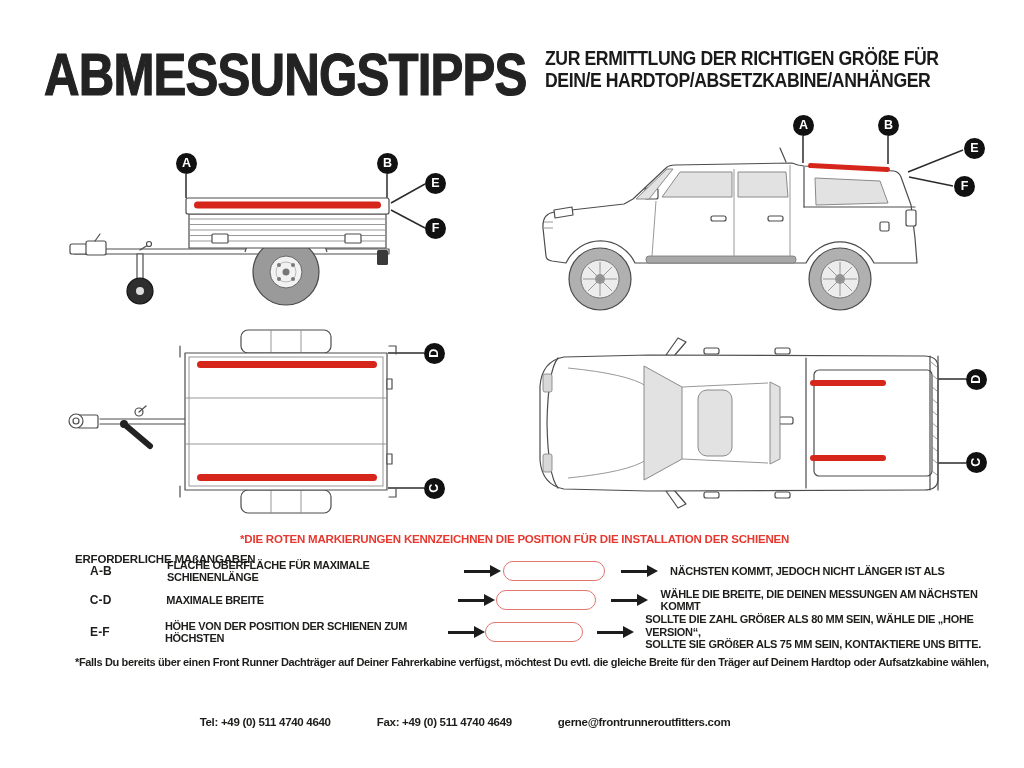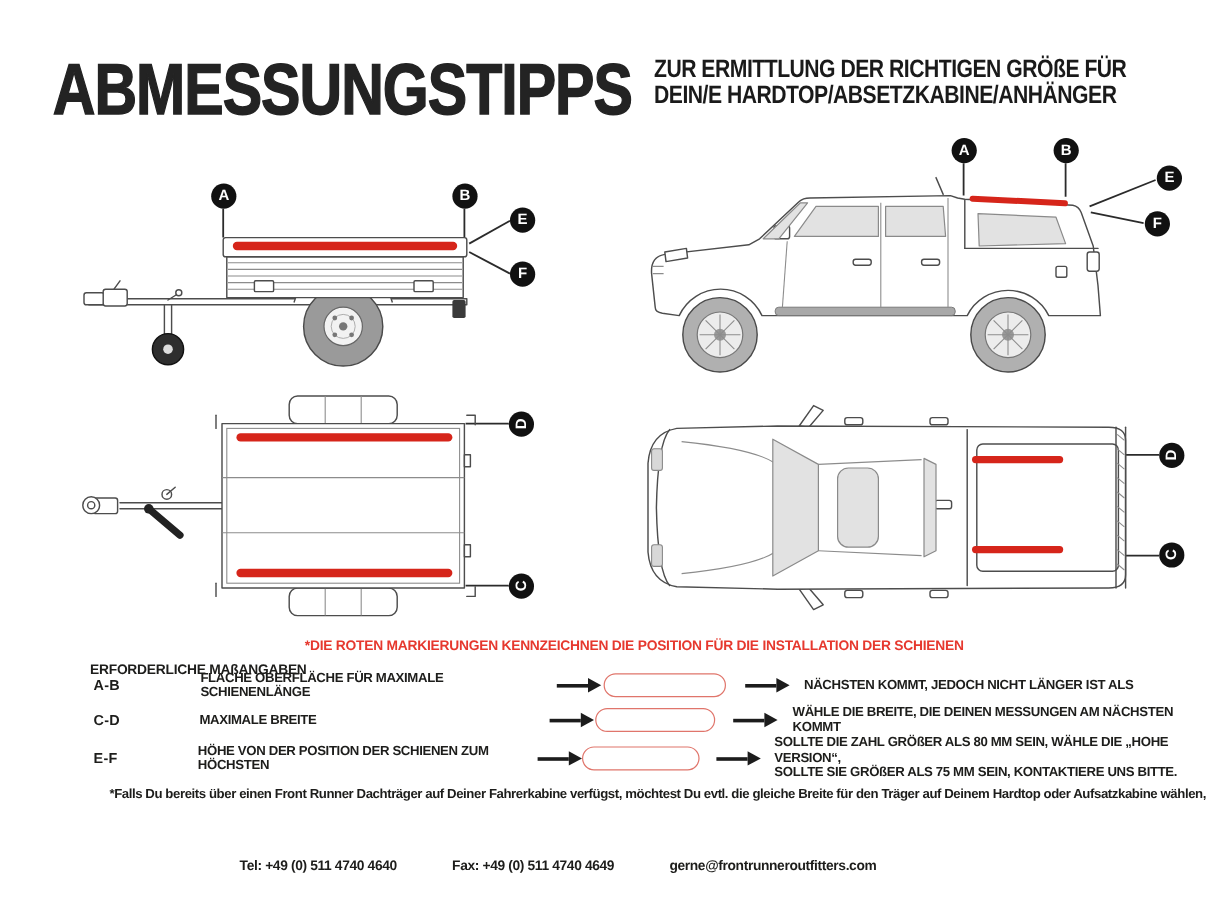--- a/index.html
+++ b/index.html
@@ -20,41 +20,41 @@
   .marker{position:absolute;width:21px;height:21px;border-radius:50%;background:#111;
           color:#fff;display:flex;align-items:center;justify-content:center;
           font-size:12.5px;font-weight:bold;z-index:3;}
   .marker span{display:block;line-height:1;}
   .marker.rot span{transform:rotate(-90deg);}
 
   
   .m-heading{position:absolute;left:75px;top:553px;font-size:11.5px;font-weight:bold;
              letter-spacing:-0.2px;}
   .m-note{position:absolute;left:240px;top:533px;font-size:11.5px;font-weight:bold;
-          letter-spacing:-0.2px;color:#e6382e;margin-left:14px;}
+          letter-spacing:-0.2px;color:#e6382e;}
   .m-row{position:absolute;left:78px;right:10px;display:flex;align-items:center;}
   .m-row-1{top:556px;height:30px;}
   .m-row-2{top:587px;height:26px;}
   .m-row-3{top:613px;height:38px;}
-  .m-range{width:46px;font-size:12px;font-weight:bold;letter-spacing:0.2px;}
+  .m-range{width:46px;font-size:12px;font-weight:bold;letter-spacing:0.2px;text-align:center;}
   .m-desc{width:284px;font-size:11px;font-weight:bold;line-height:12.5px;letter-spacing:-0.3px;margin-left:43px;}
   .arrow-box{width:52px;display:flex;justify-content:center;}
   .arrow-box2{width:57px;display:flex;justify-content:center;}
   .arr{width:26px;height:3px;background:#1c1c1c;position:relative;}
   .arr:after{content:"";position:absolute;left:100%;top:50%;transform:translateY(-50%);
              border-left:11px solid #1c1c1c;border-top:6.5px solid transparent;
              border-bottom:6.5px solid transparent;}
   .pill{width:100px;height:18px;border:1.6px solid #e0756b;border-radius:11px;background:#fff;}
   .m-instr{margin-left:8px;font-size:11px;font-weight:bold;line-height:12.5px;
            letter-spacing:-0.3px;}
 
   
   .footnote{position:absolute;left:75px;width:930px;font-size:11px;font-weight:bold;
             line-height:14px;letter-spacing:-0.35px;}
-  .fn-1{top:655px;text-align:right;}
+  .fn-1{top:655px;}
   .fn-indent{padding-left:6px;}
   .fn-2{top:691px;}
   .footer{position:absolute;left:0;top:716px;width:1024px;display:flex;gap:46px;
           justify-content:center;transform:translateX(-47px);font-size:11.5px;
           font-weight:bold;letter-spacing:-0.3px;}
 
   
   svg .ln{stroke:#4d4d4d;stroke-width:1.2;fill:none;stroke-linejoin:round;stroke-linecap:round;}
   svg .lt{stroke:#8c8c8c;stroke-width:0.9;fill:none;}
   svg .wh{fill:#ffffff;stroke:#4d4d4d;stroke-width:1.2;stroke-linejoin:round;}

